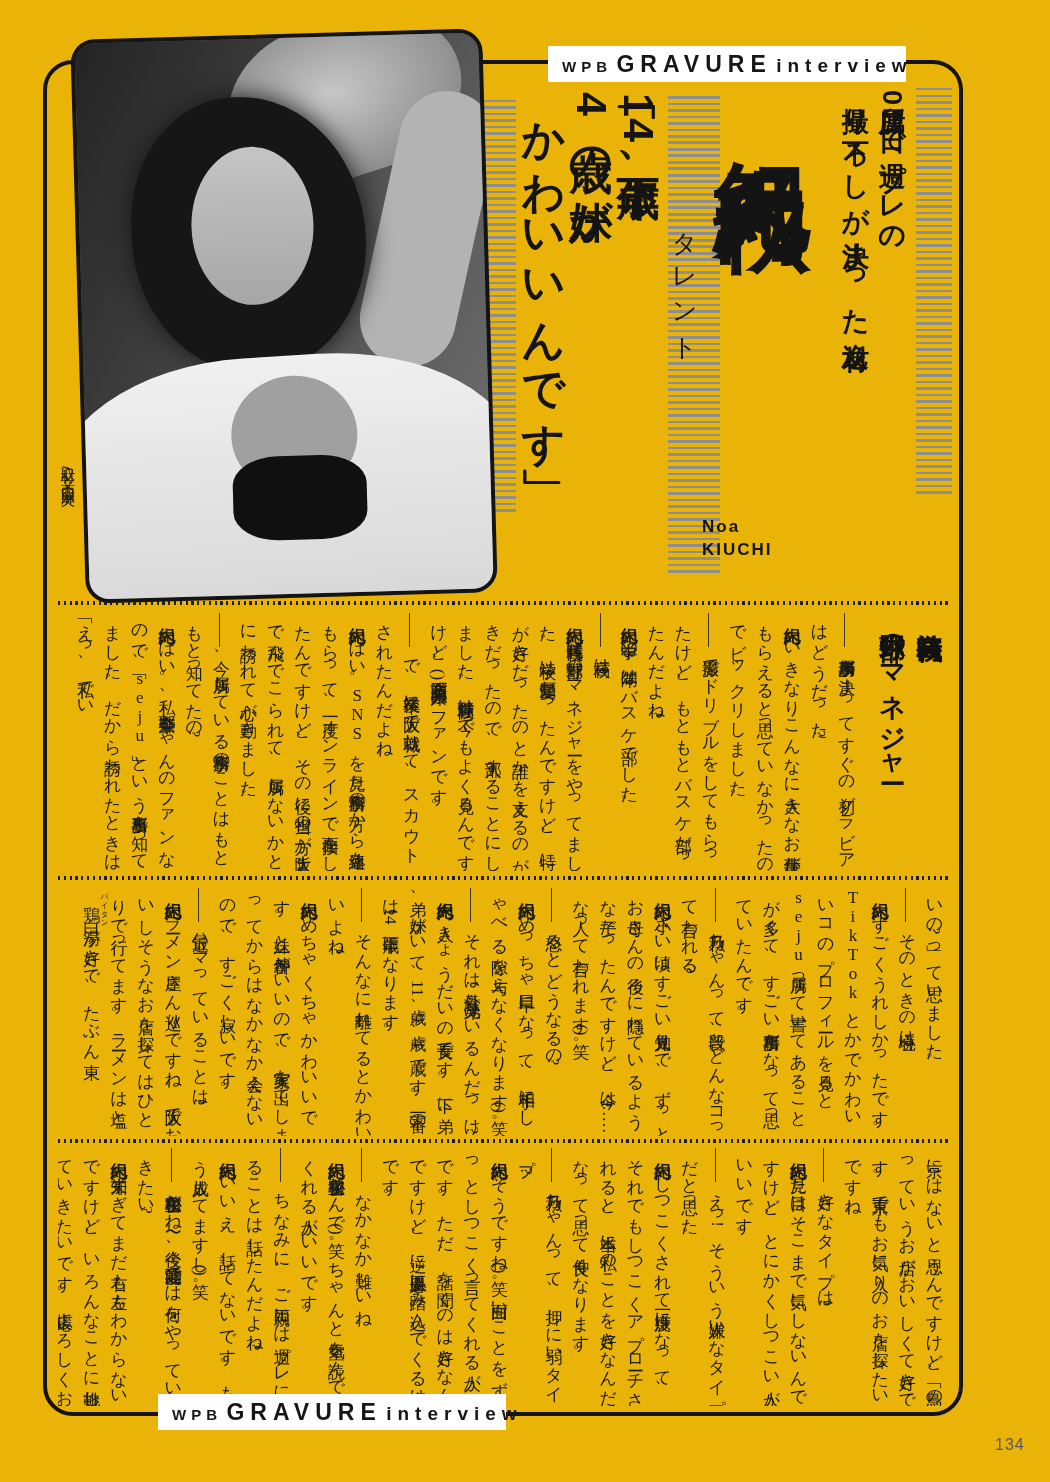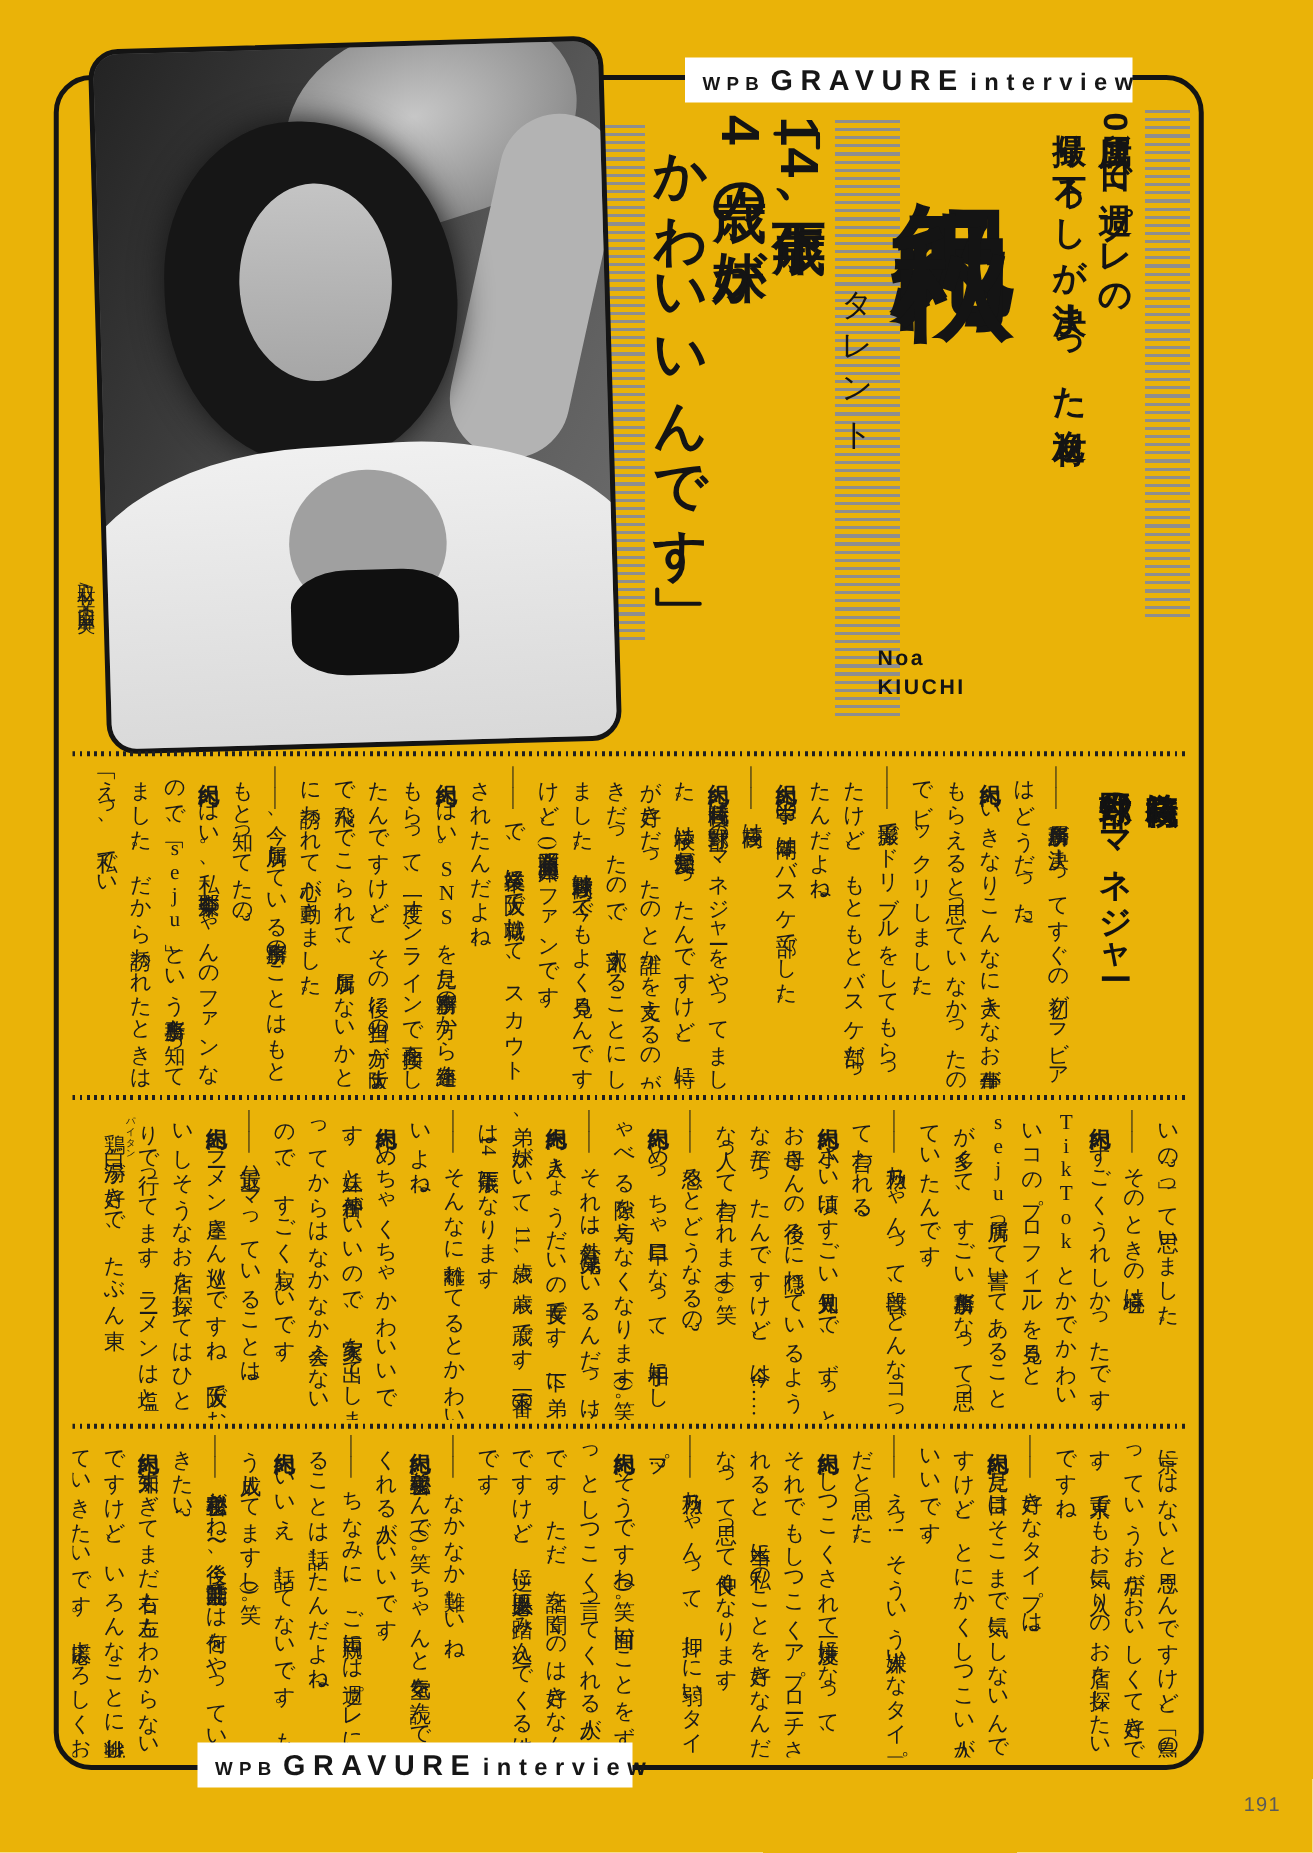--- a/index.html
+++ b/index.html
@@ -189,15 +189,15 @@
       <p class="para q">——秘密主義だね〜。今後、芸能活動では何をやっていきたい?</p>
       <p class="para"><b class="speaker">紀内</b>未知すぎてまだ右も左もわからない状況ですけど、いろんなことに挑戦していきたいです。応援よろしくお願いします!</p>
     </div>
 
   <div class="brand brand-bottom">
     <span class="b-wpb">WPB</span>
     <span class="b-grav">GRAVURE</span>
     <span class="b-int">interview</span>
   </div>
 
-  <div class="page-num">191</div>
+  <div class="page-num">134</div>
 
 </div>
 
 </body></html>

